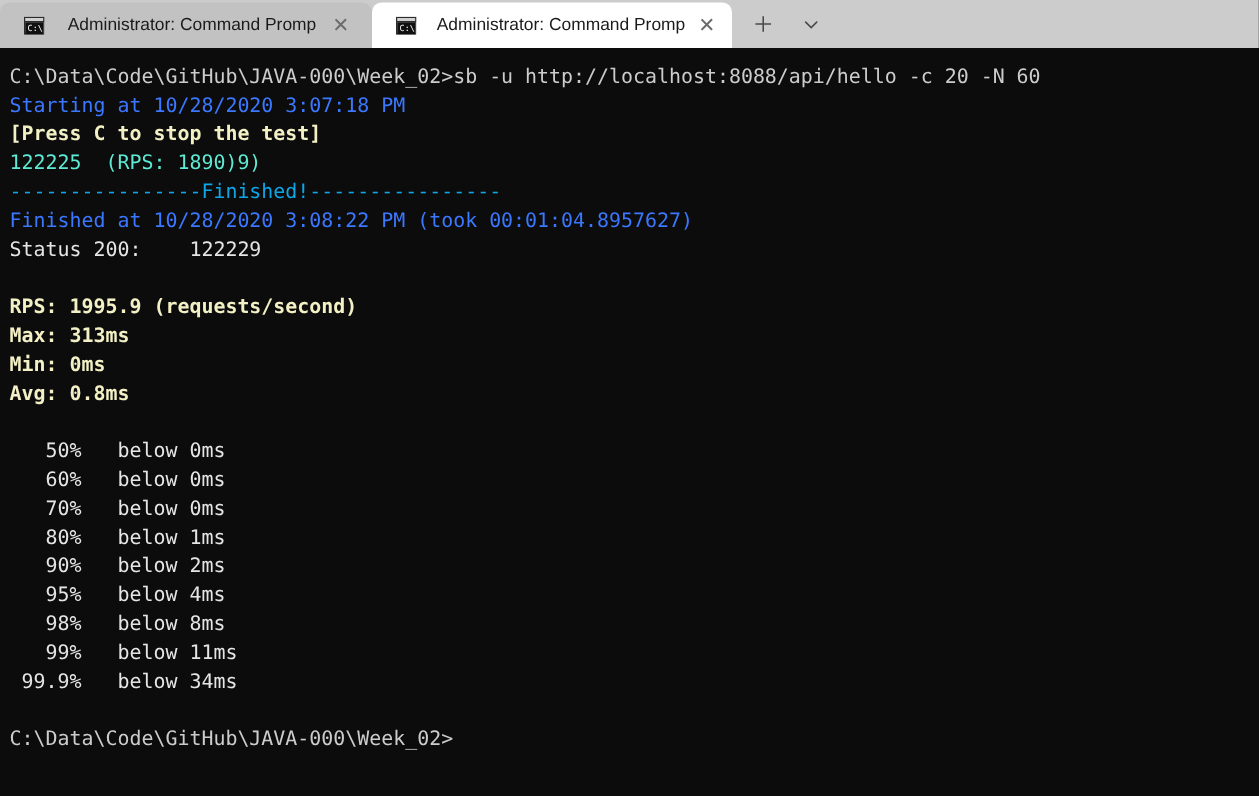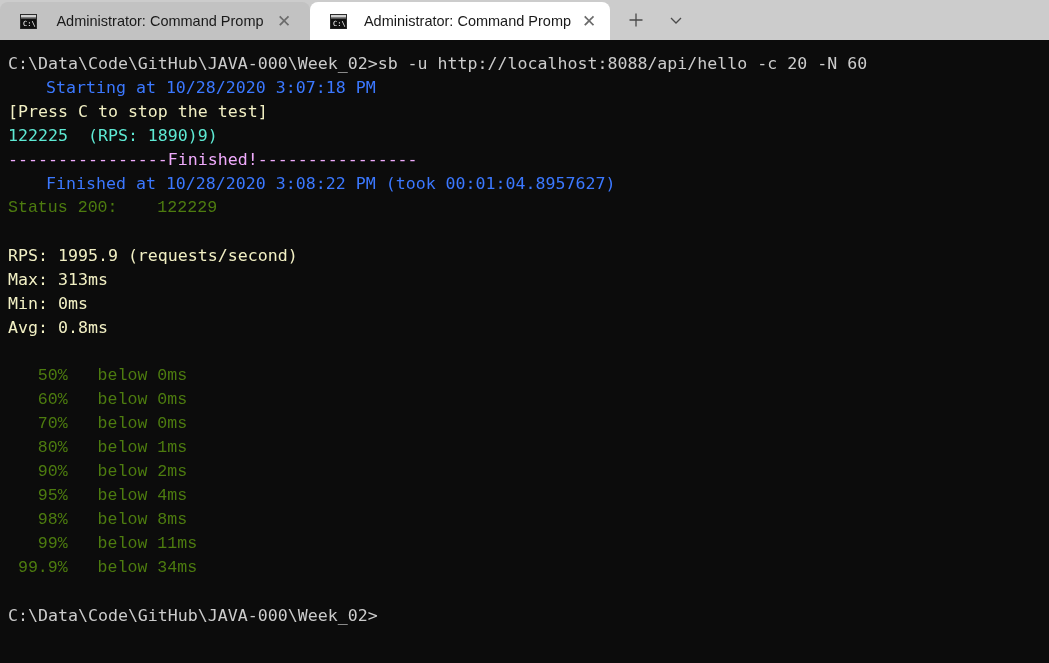--- a/index.html
+++ b/index.html
@@ -106,25 +106,25 @@
   }
   .console {
     font-family: "DejaVu Sans Mono", monospace;
     font-size: 16.6px;
     line-height: 24px;
     letter-spacing: 0px;
     white-space: pre;
   }
   .ln { display: block; height: 24px; }
   .c-white   { color: #cccccc; }
-  .c-blue    { color: #3b78ff; margin-left: 38px; }
-  .c-cream   { color: #f2f0c4; }
+  .c-blue    { color: #3b78ff; }
+  .c-cream   { color: #f2f0c4; font-weight: bold; }
   .c-gold    { color: #5eead4; }
-  .c-magenta { color: #f0abfc; }
-  .c-green   { color: #4d7c0f; font-family: Liberation Mono, monospace; }
+  .c-magenta { color: #0ea5e9; }
+  .c-green   { color: #e5e5e5; }
 </style>
 </head>
 <body>
 
 <div class="tabbar">
 
   <div class="tabstrip">
 
     <div class="tab inactive">
       <span class="tab-icon">

